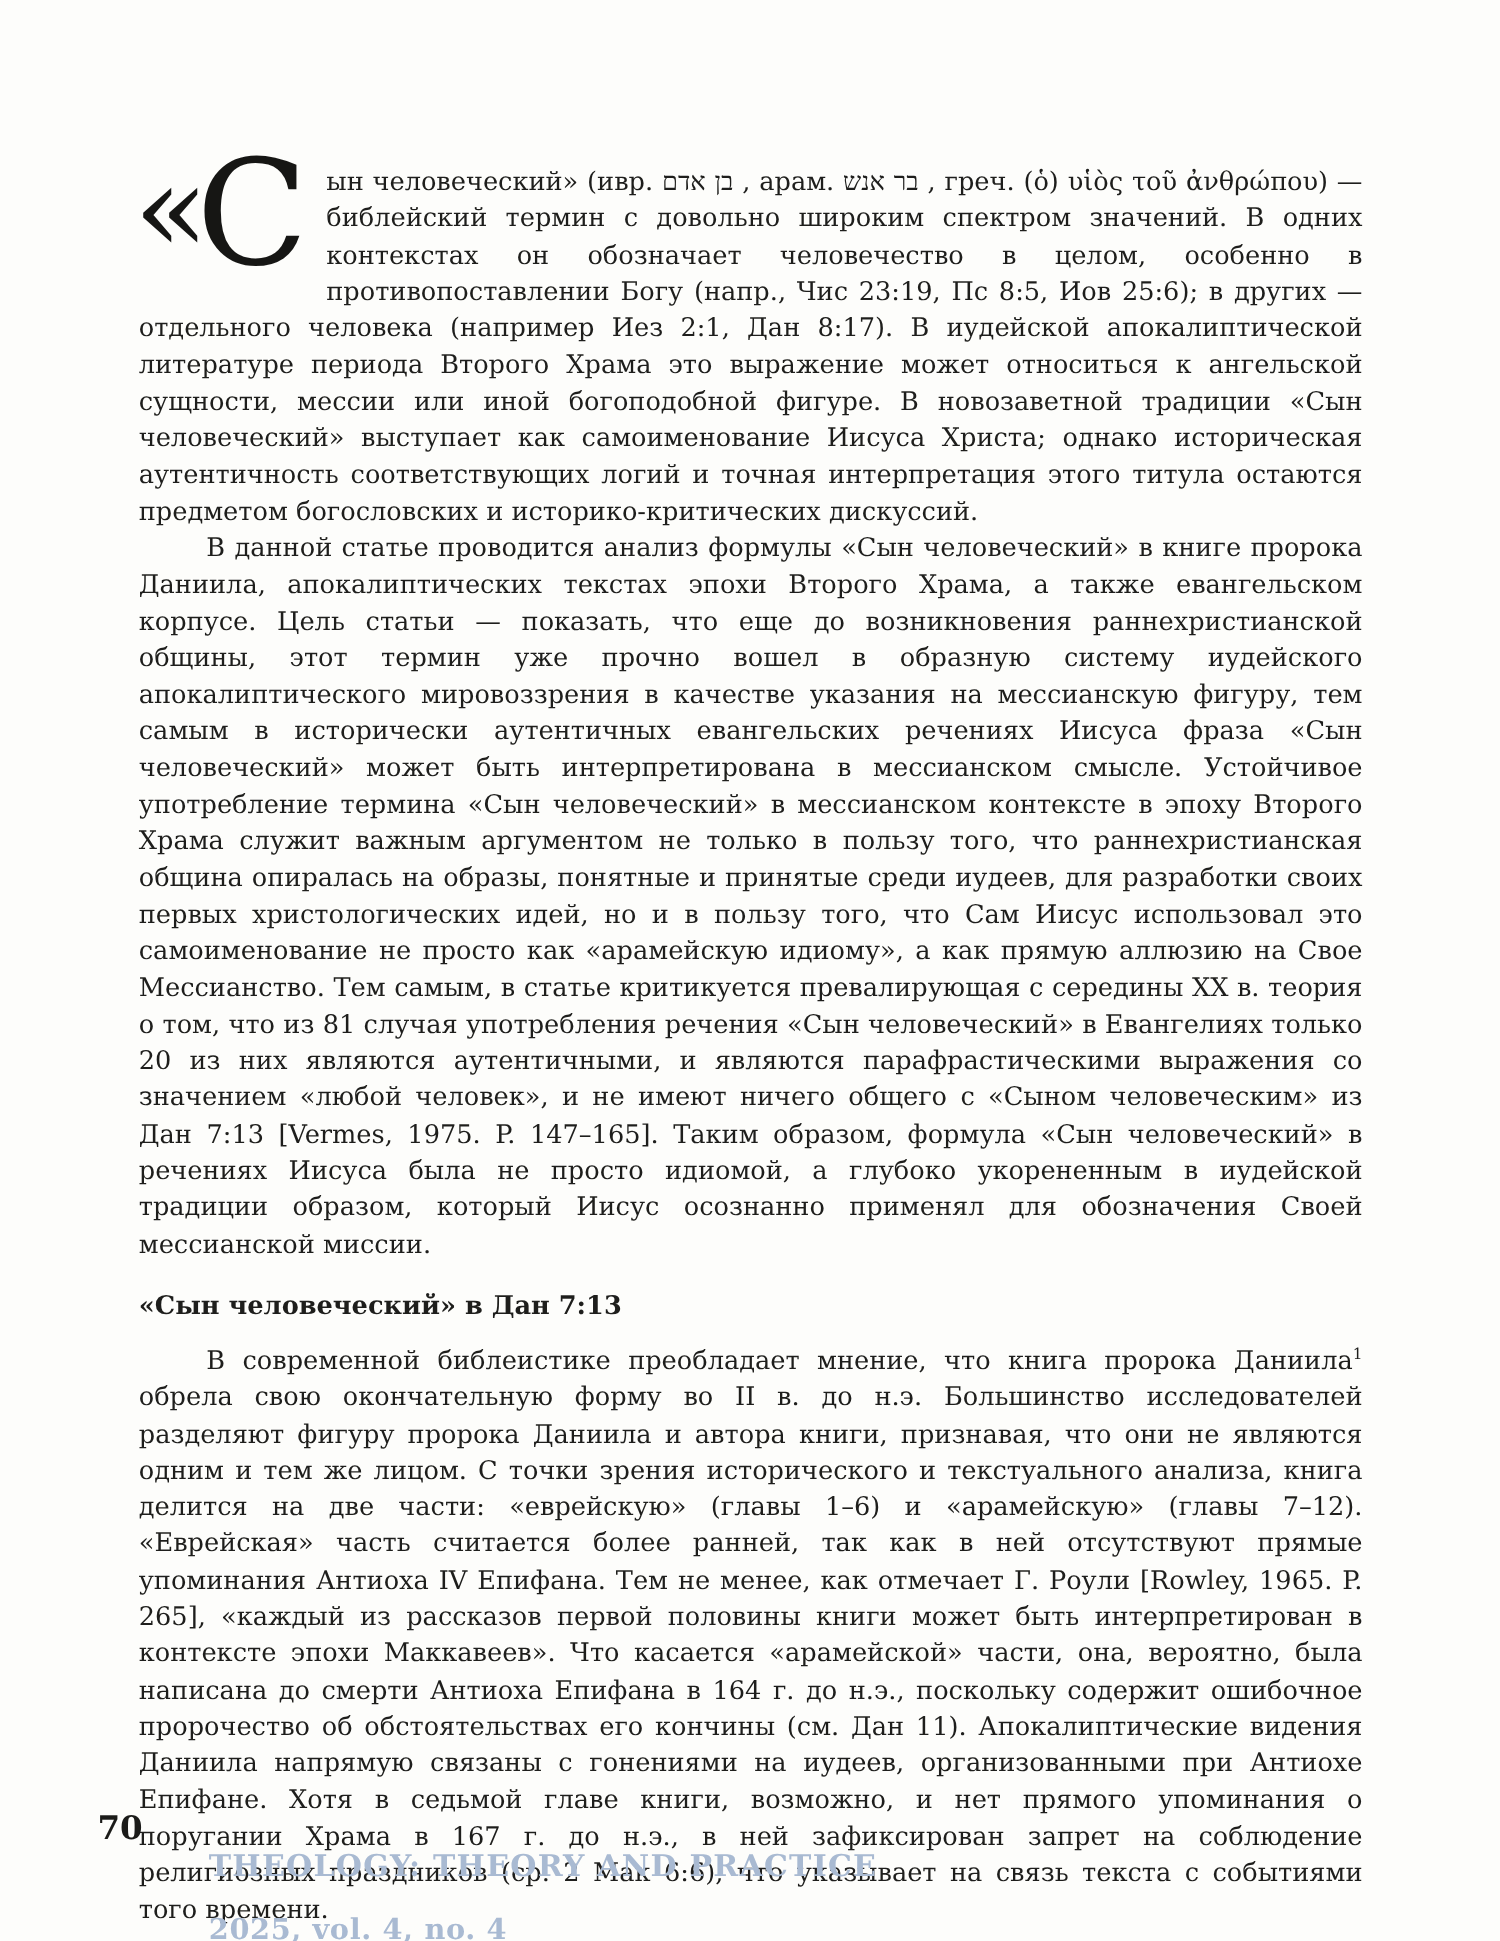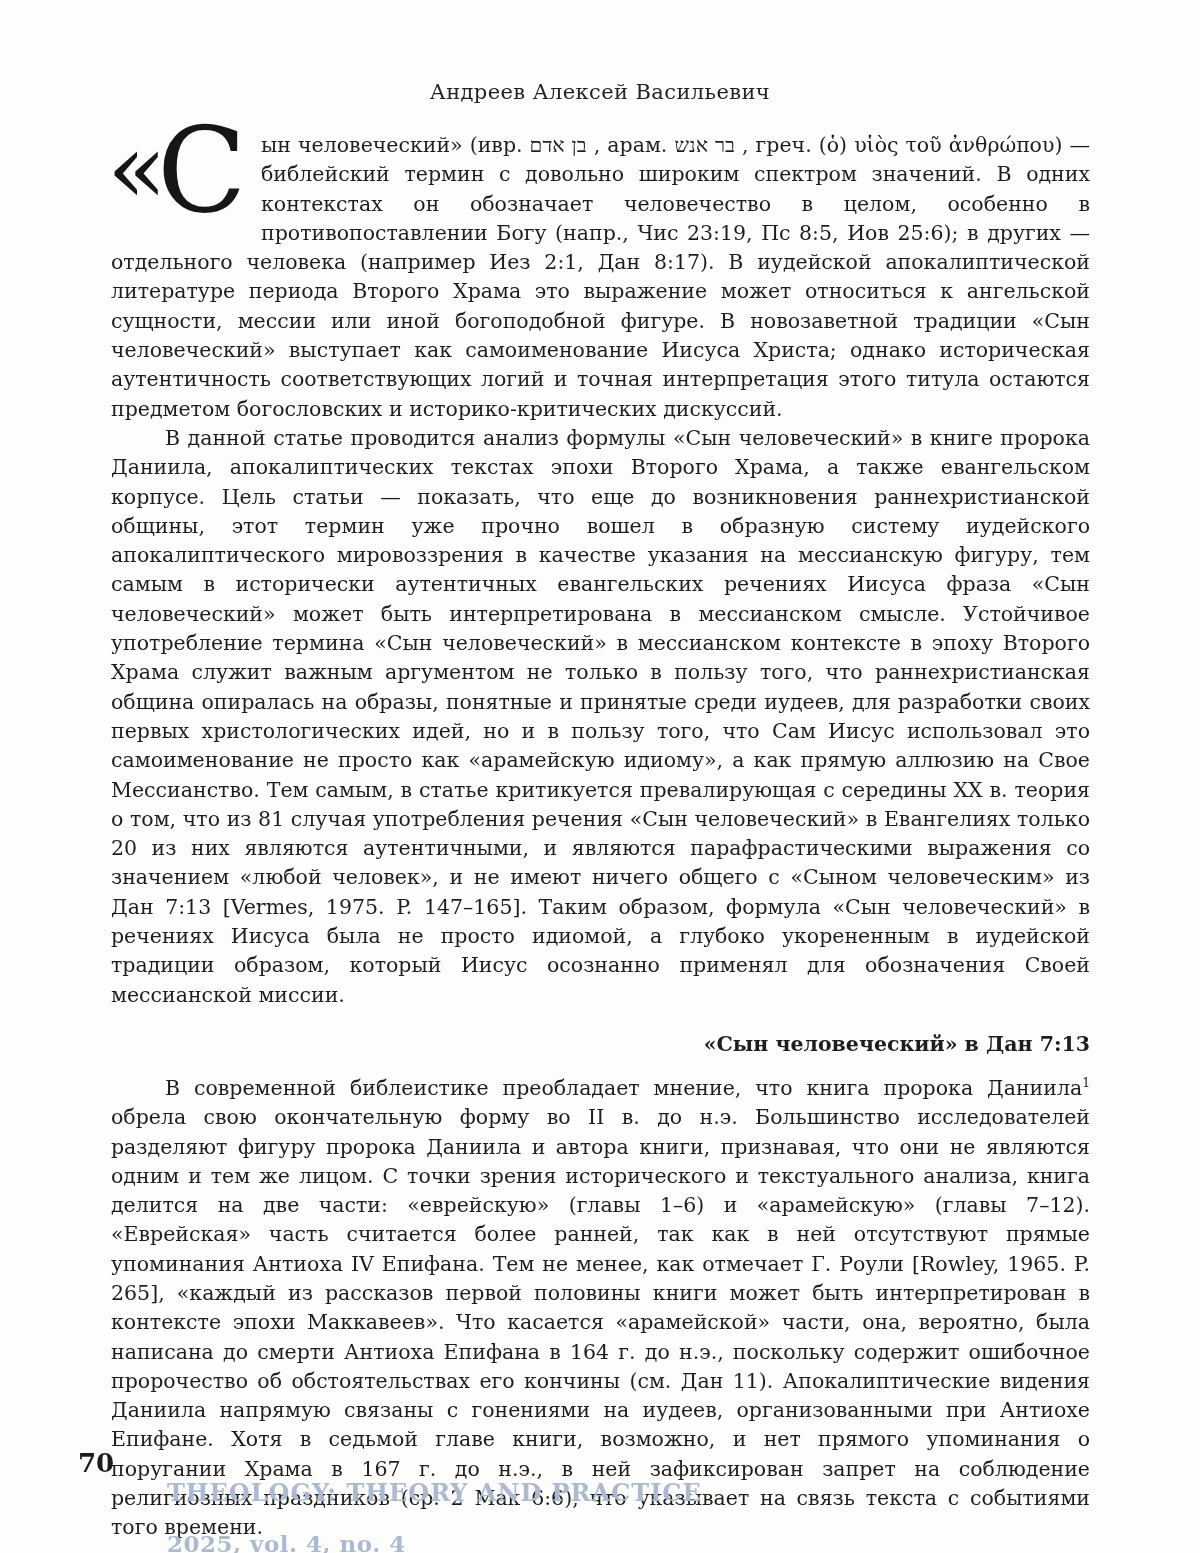--- a/index.html
+++ b/index.html
@@ -58,21 +58,21 @@
     position: absolute;
     left: 46px;
     top: -21px;
     font-size: 117px;
     line-height: 1;
     color: #161614;
   }
 
   h2.section-heading {
     margin: 22px 0 18px 0;
-    text-align: right;
+    text-align: left;
     font-size: 20.5px;
     font-weight: bold;
     color: #1e1e1c;
   }
 
   sup.fnref {
     font-size: 0.6em;
     line-height: 0;
     vertical-align: super;
   }
@@ -93,21 +93,20 @@
     color: #a9bad2;
   }
   .jf-line1 { font-size: 24px; letter-spacing: 1px; }
   .jf-line2 { font-size: 23px; margin-top: 23px; letter-spacing: 0.5px; }
 </style>
 </head>
 <body>
 
 <div class="page">
 
-  <div class="running-head">Андреев Алексей Васильевич</div>
 
   <div class="content">
 
     <p class="body-par">
       <span class="dropcap">
           <span class="dc-quote">«</span>
           <span class="dc-letter">С</span>
         </span><span>ын человеческий» (ивр. בן אדם , арам. בר אנש , греч. (ὁ) υἱὸς τοῦ ἀνθρώπου) — библейский термин с довольно широким спектром значений. В одних контекстах он обозначает человечество в целом, особенно в противопоставлении Богу (напр., Чис 23:19, Пс 8:5, Иов 25:6); в других — отдельного человека (например Иез 2:1, Дан 8:17). В иудейской апокалиптической литературе периода Второго Храма это выражение может относиться к ангельской сущности, мессии или иной богоподобной фигуре. В новозаветной традиции «Сын человеческий» выступает как самоименование Иисуса Христа; однако историческая аутентичность соответствующих логий и точная интерпретация этого титула остаются предметом богословских и историко-критических дискуссий.</span>
     </p>
 

